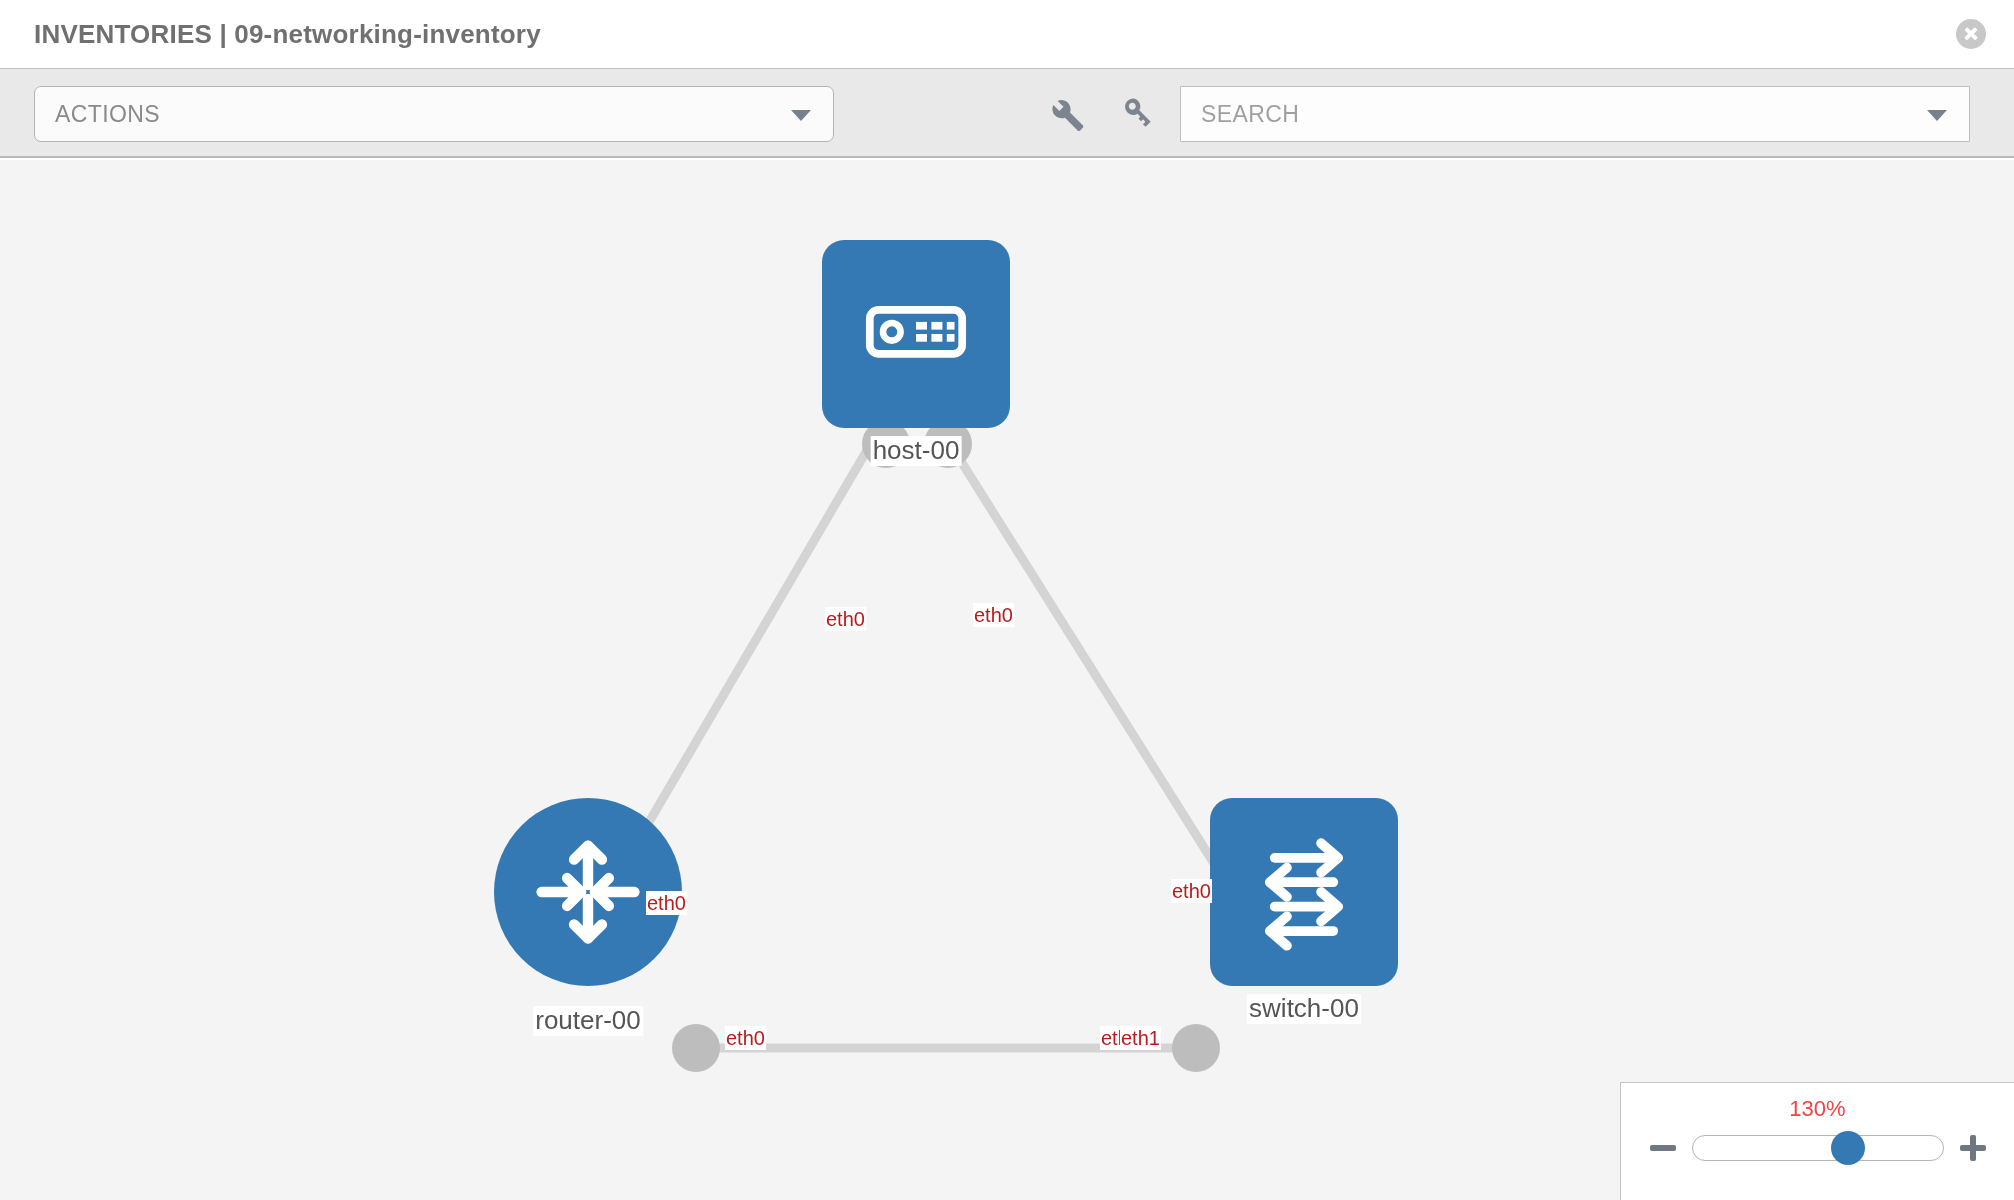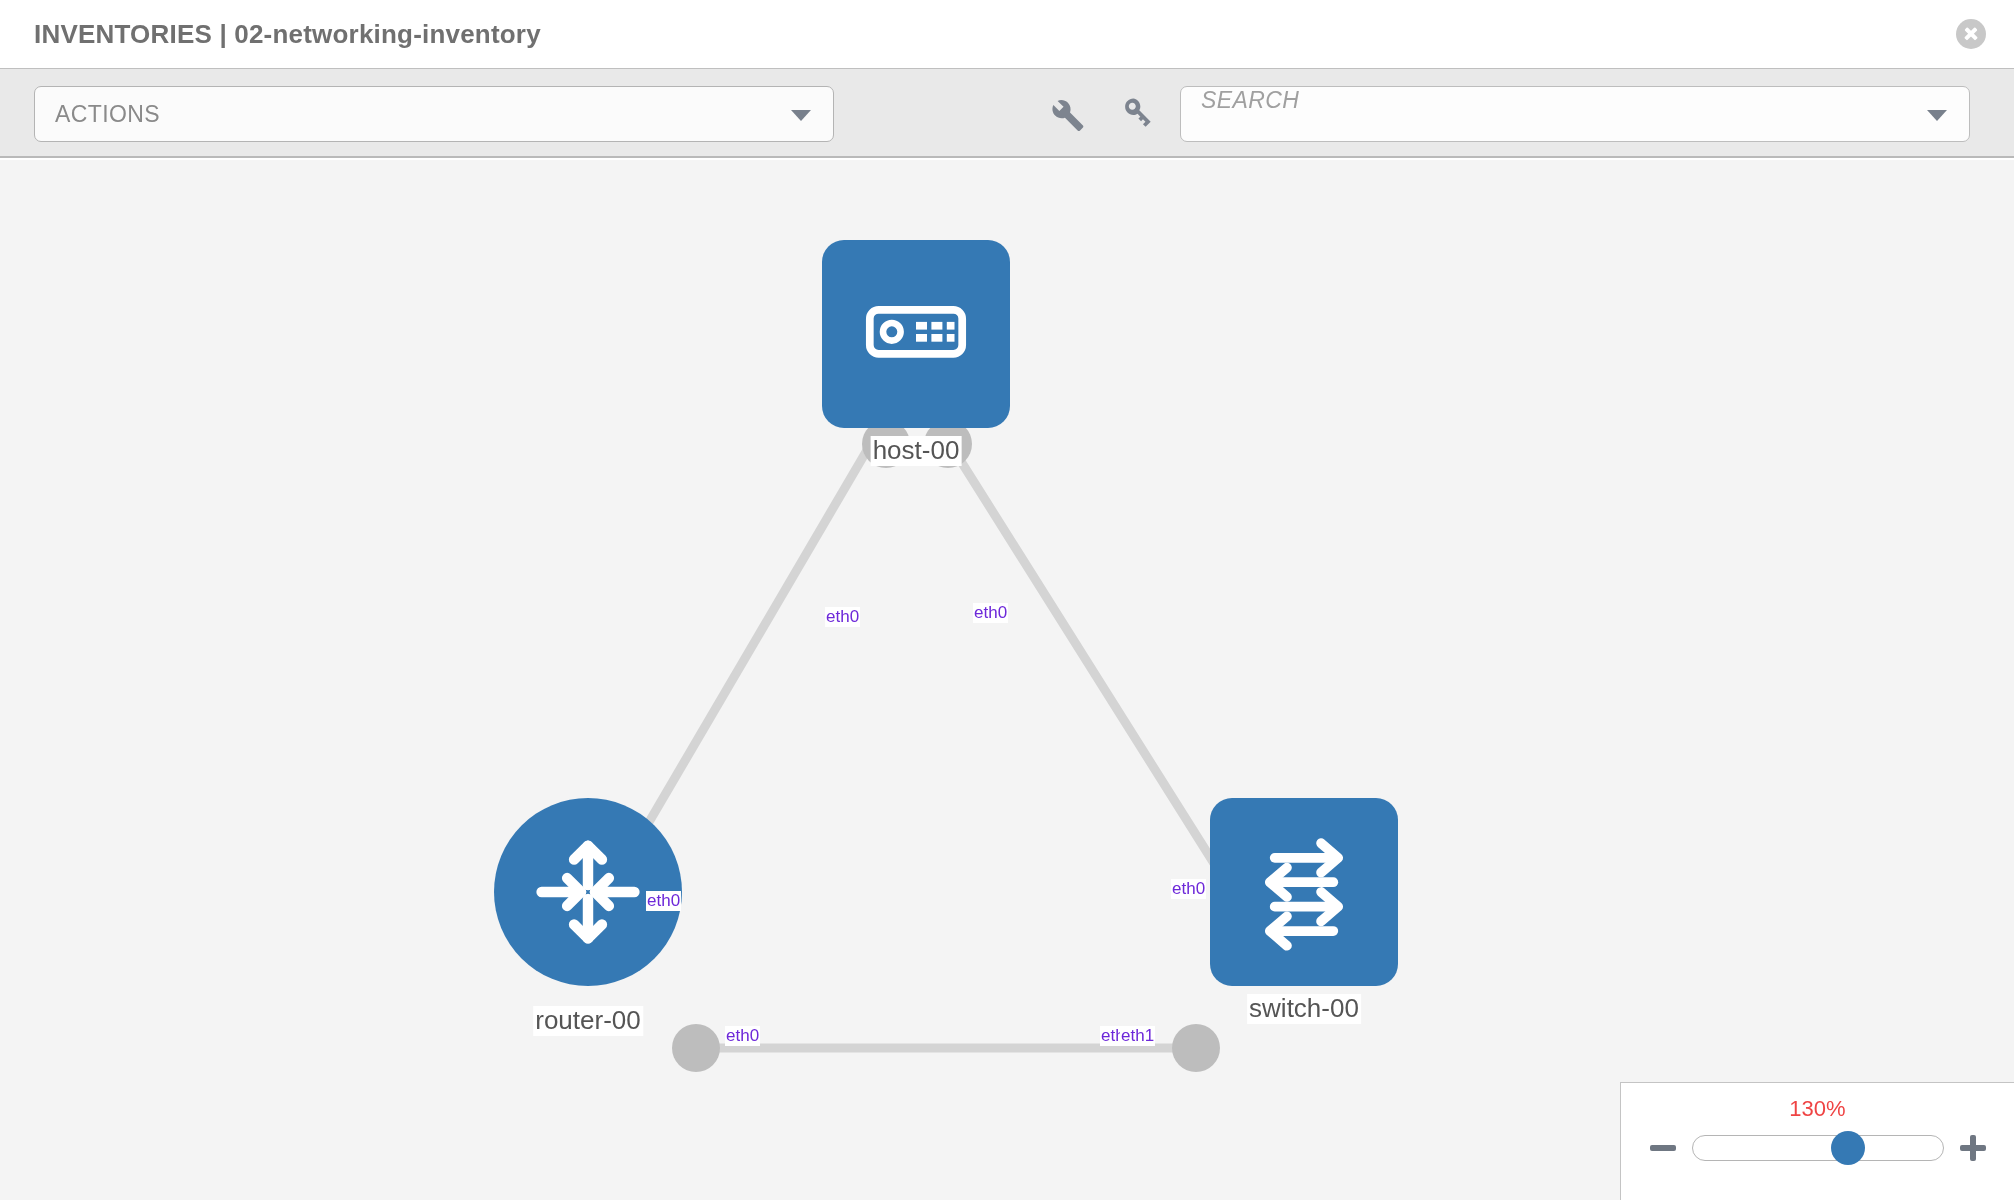--- a/index.html
+++ b/index.html
@@ -79,24 +79,23 @@
     position: absolute; left: 1045px; top: 0;
     height: 90px;
     display: flex; align-items: center; gap: 32px;
   }
   .tool-icons svg { display: block; cursor: pointer; }
   .search-select {
     position: absolute; left: 1180px; top: 17px;
     width: 790px; height: 56px;
     background: #fdfdfd;
     border: 1px solid #bdbdbd;
-    border-radius: 7px;
-    display: flex; 
+    border-radius: 1px;
+    display: flex; align-items: center;
     cursor: text;
-    font-style: italic;
   }
   .search-select .lbl {
     margin-left: 20px;
     font-size: 23px;
     color: #a0a0a0;
     letter-spacing: 0.4px;
   }
 
   
   .canvas {
@@ -122,22 +121,22 @@
     transform: translateX(-50%);
     font-size: 26px;
     color: #555555;
     background: #ffffff;
     white-space: nowrap;
     padding: 0 2px;
     line-height: 1.15;
   }
   .port-label {
     position: absolute;
-    font-size: 17px;
-    color: #6d28d9;
+    font-size: 20px;
+    color: #b91c1c;
     background: #ffffff;
     white-space: nowrap;
     padding: 0 1px;
     line-height: 1.2;
   }
 
   
   .zoom-panel {
     position: absolute; right: 0; bottom: 0;
     width: 394px; height: 118px;
@@ -185,21 +184,21 @@
     border-radius: 50%;
     cursor: grab;
   }
 </style>
 </head>
 <body>
 
 <div id="app">
 
   <div class="header">
-    <div class="page-title">INVENTORIES | 02-networking-inventory</div>
+    <div class="page-title">INVENTORIES | 09-networking-inventory</div>
     <div class="close-btn"></div>
   </div>
 
   <div class="toolbar">
 
     <div class="actions-select">
       <span class="lbl">ACTIONS</span>
       <span class="caret"></span>
     </div>
 

